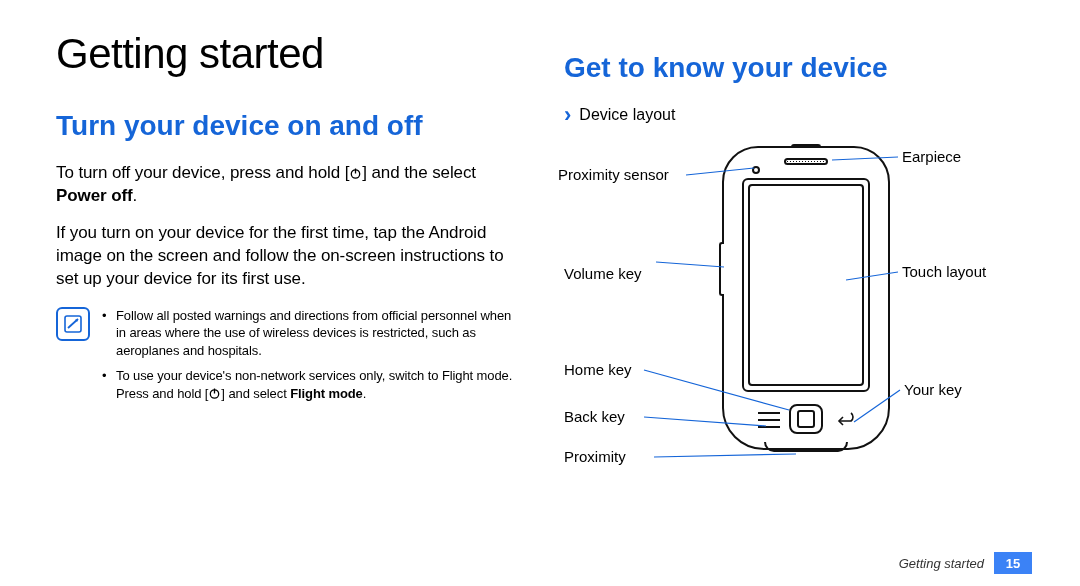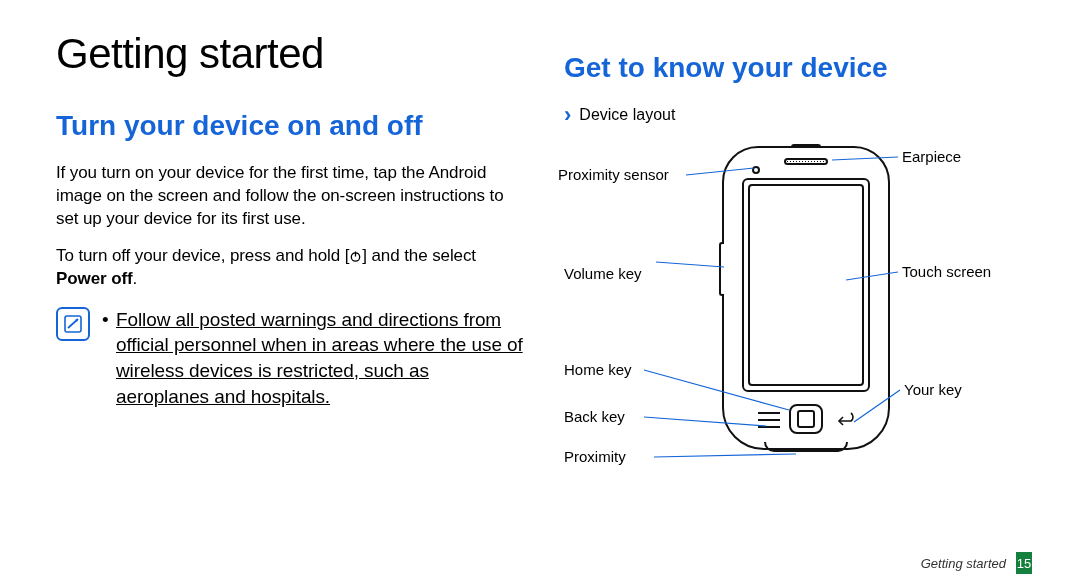--- a/index.html
+++ b/index.html
@@ -70,27 +70,26 @@
     display: flex;
     align-items: center;
     justify-content: center;
     flex-shrink: 0;
   }
   .note-icon-wrap svg { display: block; }
   .note-list {
     list-style: none;
   }
   .note-list li {
-    font-size: 19px;
+    font-size: 13px;
     line-height: 1.35;
     margin-bottom: 8px;
     position: relative;
     padding-left: 14px;
     letter-spacing: -0.1px;
-    text-decoration: underline;
   }
   .note-list li::before {
     content: "•";
     position: absolute;
     left: 0;
     top: 0;
   }
   .power-glyph {
     display: inline-flex;
     vertical-align: -2px;
@@ -221,60 +220,68 @@
     align-items: center;
     gap: 10px;
     font-size: 13px;
     font-style: italic;
     color: #333;
   }
   .page-badge {
     display: inline-flex;
     align-items: center;
     justify-content: center;
-    width: 16px; height: 22px;
-    background: #15803d;
+    width: 38px; height: 22px;
+    background: #3b82f6;
     color: #fff;
     font-style: normal;
     font-size: 13px;
-    font-weight: 400;
+    font-weight: 700;
   }
 </style>
 </head>
 <body>
 
 <div class="columns">
 
   <div class="col-left">
     <h1 class="chapter">Getting started</h1>
 
     <h2 class="section">Turn your device on and off</h2>
 
-
-    <p class="body">If you turn on your device for the first time, tap the Android image on the screen and follow the on-screen instructions to set up your device for its first use.</p>
 
     <p class="body">
       <span>To turn off your device, press and hold [</span><span class="power-glyph">
           <svg width="13" height="13" viewBox="0 0 13 13">
             <circle cx="6.5" cy="7" r="4.2" fill="none" stroke="#000" stroke-width="1.3"></circle>
             <line x1="6.5" y1="1.5" x2="6.5" y2="6.5" stroke="#000" stroke-width="1.3"></line>
           </svg>
         </span><span>] and the select </span><span class="bold">Power off</span><span>.</span>
     </p>
+
+    <p class="body">If you turn on your device for the first time, tap the Android image on the screen and follow the on-screen instructions to set up your device for its first use.</p>
 
     <div class="note-box">
       <div class="note-icon-wrap">
         <svg width="22" height="22" viewBox="0 0 22 22">
           <rect x="3" y="3" width="16" height="16" rx="2" fill="none" stroke="#1565d8" stroke-width="1.6"></rect>
           <line x1="6" y1="15" x2="16" y2="6" stroke="#1565d8" stroke-width="1.8"></line>
           <polygon points="16,6 13,6.8 15.2,9" fill="#1565d8"></polygon>
         </svg>
       </div>
       <ul class="note-list">
         <li>Follow all posted warnings and directions from official personnel when in areas where the use of wireless devices is restricted, such as aeroplanes and hospitals.</li>
+        <li>
+          <span>To use your device's non-network services only, switch to Flight mode. Press and hold [</span><span class="power-glyph">
+              <svg width="13" height="13" viewBox="0 0 13 13">
+                <circle cx="6.5" cy="7" r="4.2" fill="none" stroke="#000" stroke-width="1.3"></circle>
+                <line x1="6.5" y1="1.5" x2="6.5" y2="6.5" stroke="#000" stroke-width="1.3"></line>
+              </svg>
+            </span><span>] and select </span><span class="bold">Flight mode</span><span>.</span>
+        </li>
       </ul>
     </div>
   </div>
 
   <div class="col-right">
     <h2 class="section" style="margin-top:22px;margin-bottom:18px">Get to know your device</h2>
 
     <div class="sub-heading">
       <span class="chev">›</span>
       <h3>Device layout</h3>
@@ -314,21 +321,21 @@
         <line x1="336" y1="248" x2="290" y2="280"></line>
       </svg>
 
       <div class="callout callout-left" style="left:-6px;top:24px;width:126px">Proximity sensor</div>
       <div class="callout callout-left" style="left:0;top:123px;width:90px">Volume key</div>
       <div class="callout callout-left" style="left:0;top:219px;width:78px">Home key</div>
       <div class="callout callout-left" style="left:0;top:266px;width:78px">Back key</div>
       <div class="callout callout-left" style="left:0;top:306px;width:88px">Proximity</div>
 
       <div class="callout callout-right" style="left:338px;top:6px">Earpiece</div>
-      <div class="callout callout-right" style="left:338px;top:121px">Touch screen</div>
+      <div class="callout callout-right" style="left:338px;top:121px">Touch layout</div>
       <div class="callout callout-right" style="left:340px;top:239px">Your key</div>
     </div>
   </div>
 </div>
 
 <div class="footer">
   <span>Getting started</span>
   <span class="page-badge">15</span>
 </div>
 

